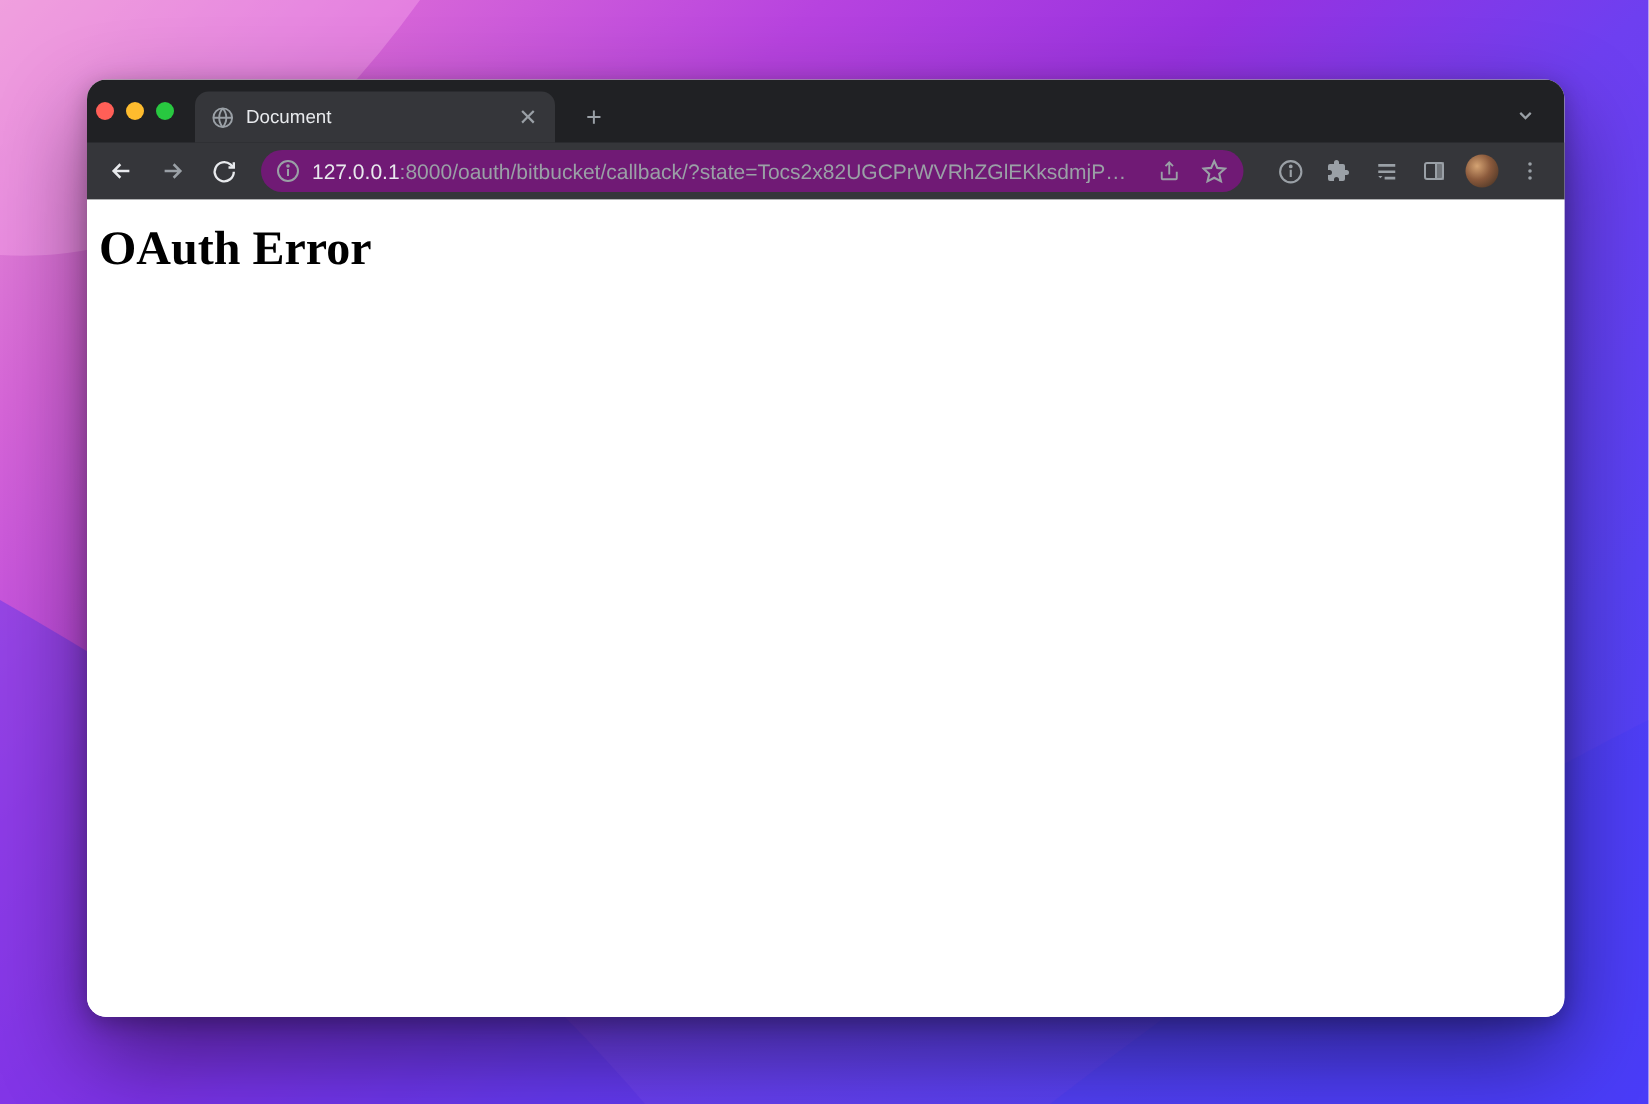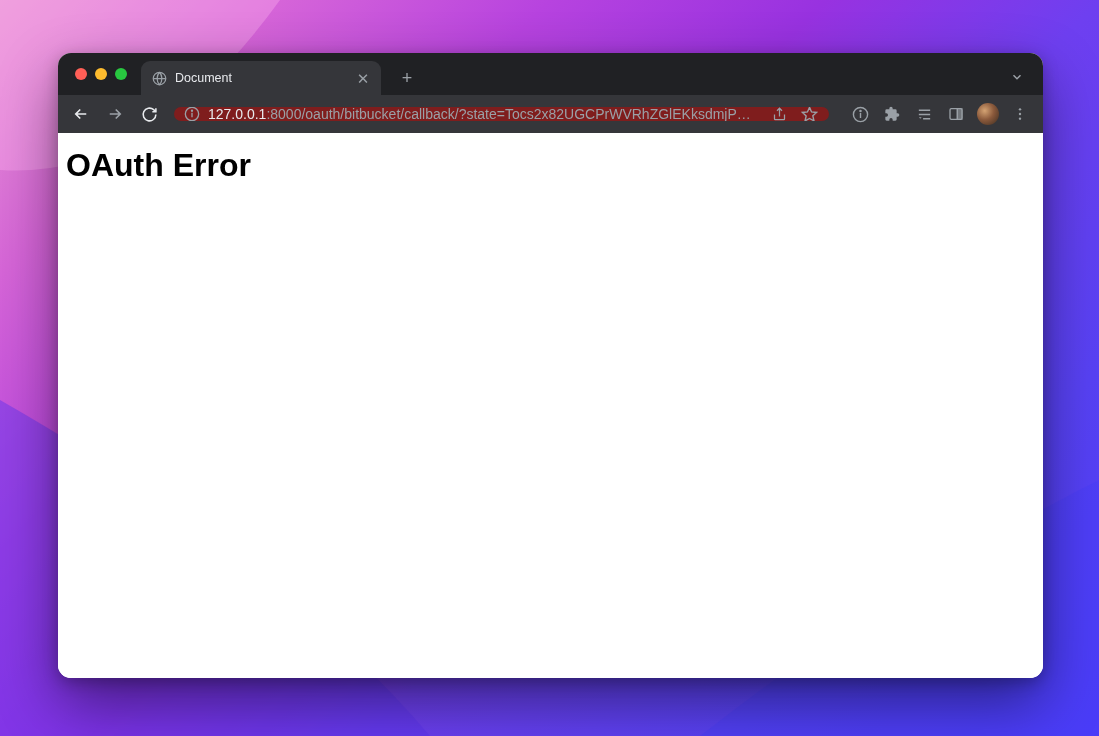--- a/index.html
+++ b/index.html
@@ -42,21 +42,21 @@
     .chrome-top {
       background: #202124;
       height: 80px;
       display: flex;
       flex-direction: column;
     }
     .tab-strip {
       height: 42px;
       display: flex;
       align-items: center;
-      padding-left: 17px;
+      padding-left: 6px;
       position: relative;
     }
     .traffic-lights {
       display: flex;
       gap: 8px;
       align-items: center;
       margin-right: 14px;
     }
     .light { width: 12px; height: 12px; border-radius: 50%; }
     .light.red { background: #ff5f57; }
@@ -124,23 +124,23 @@
     .nav-btn {
       width: 30px; height: 30px;
       display: flex; align-items: center; justify-content: center;
       color: #9aa0a6;
       border-radius: 50%;
       cursor: pointer;
     }
     .nav-btn.enabled { color: #e8eaed; }
     .address-bar {
       flex: 1;
-      background: #7f1d1d;
+      background: #701a75;
       border-radius: 18px;
-      height: 14px;
+      height: 28px;
       display: flex;
       align-items: center;
       padding: 0 10px;
       margin: 0 6px;
       gap: 8px;
       overflow: hidden;
     }
     .addr-icon {
       color: #9aa0a6;
       display: flex; align-items: center; justify-content: center;
@@ -184,21 +184,21 @@
       width: 22px; height: 22px;
       border-radius: 50%;
       background: radial-gradient(circle at 35% 35%, #d4a373 0%, #8b5a3c 45%, #3a2b1f 100%);
       margin: 0 4px;
       cursor: pointer;
     }
     .page {
       flex: 1;
       background: #ffffff;
       padding: 14px 8px;
-      font-family: Liberation Sans, sans-serif;
+      font-family: Liberation Serif, serif;
       overflow: auto;
     }
     .page h1 {
       font-size: 32px;
       font-weight: 700;
       color: #000;
       margin-bottom: 18px;
     }
     .page p {
       font-size: 16px;

